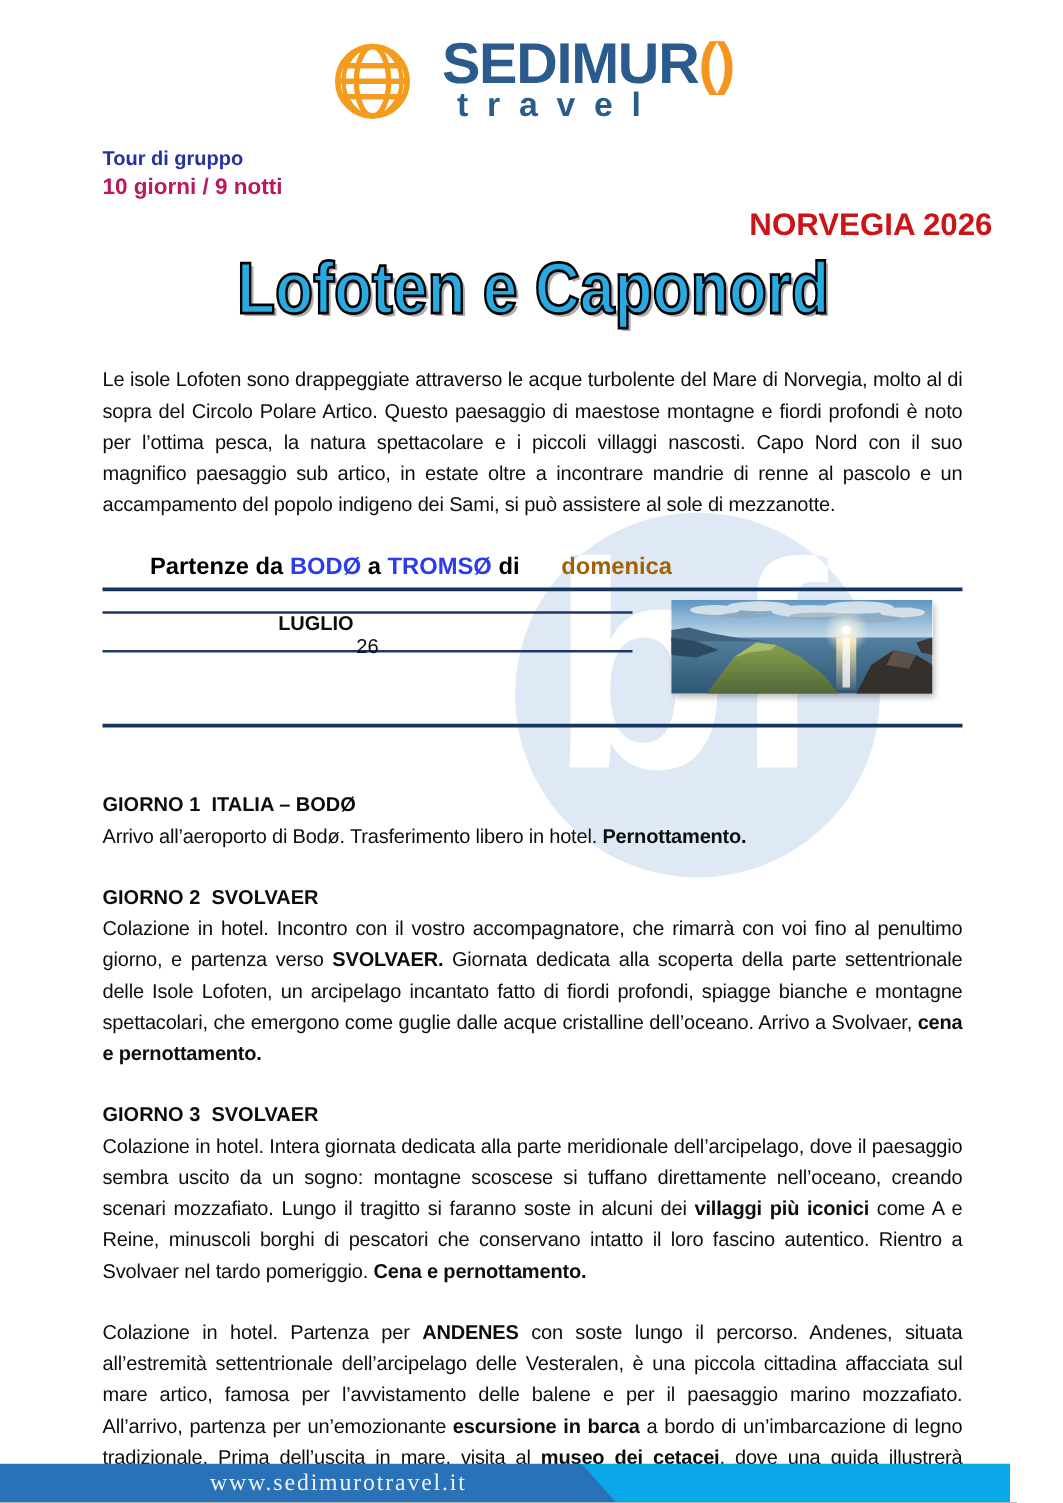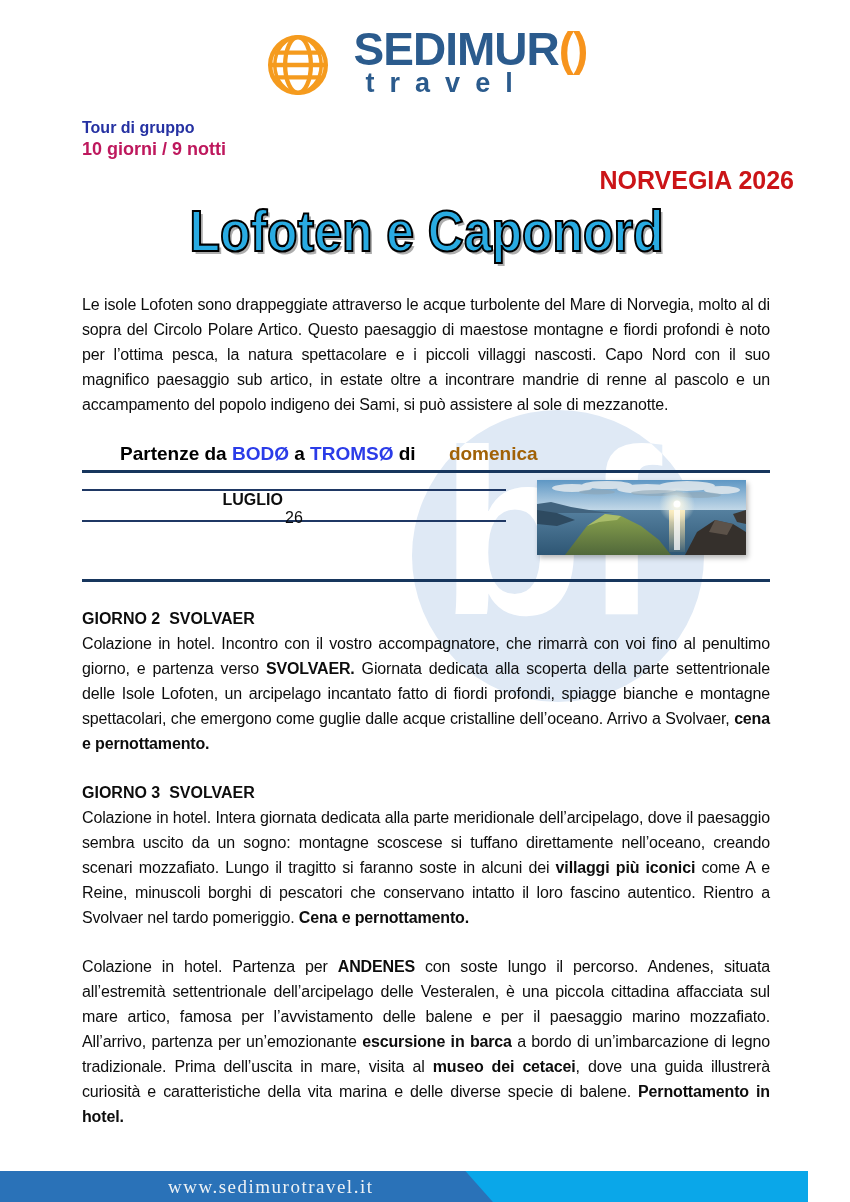--- a/index.html
+++ b/index.html
@@ -2,21 +2,21 @@
 <html><head>
 <meta charset="utf-8">
 <style>
   html,body{margin:0;padding:0;background:#888;}
   .page{position:relative;width:850px;height:1202px;margin:0 auto;background:#ffffff;overflow:hidden;
         font-family:"Liberation Sans",sans-serif;color:#0d0d0d;}
   .watermark{position:absolute;left:398px;top:408px;z-index:0;}
   .content{position:relative;z-index:1;padding:0 80px 0 82px;}
 
   
-  .logo{display:flex;align-items:flex-start;justify-content:center;width:max-content;margin:26px auto 0;gap:23px;}
+  .logo{display:flex;align-items:center;justify-content:center;width:max-content;margin:26px auto 0;gap:23px;}
   .globe{width:66px;height:66px;margin-top:6px;flex:none;}
   .logo-text{display:flex;flex-direction:column;}
   .brand-line{font-size:46px;font-weight:bold;color:#2b5b8d;letter-spacing:-1px;line-height:1;}
   .brand-paren{color:#f7941d;}
   .brand-sub{font-size:27px;color:#2b5b8d;letter-spacing:15px;line-height:1;margin-top:-2px;padding-left:12px;font-weight:600;}
   .edition{position:absolute;top:100px;right:56px;font-size:25px;font-weight:bold;color:#cb1417;z-index:2;margin-top:40px;}
   .tour-type{margin-top:18px;font-size:16px;font-weight:bold;color:#2531a2;line-height:23px;}
   .duration{font-size:18px;font-weight:bold;color:#be185d;line-height:21px;}
 
   
@@ -161,20 +161,24 @@
         <path d="M28 75 L50 46 L68 34 L84 36 L104 46 L122 60 L134 75 Z" fill="url(#grass)"></path>
         <path d="M50 46 L68 34 L84 36 L80 40 L62 42 Z" fill="#b3c672" opacity=".8"></path>
         <path d="M148 75 L160 52 L178 40 L196 44 L209 52 L209 75 Z" fill="#35302c"></path>
         <path d="M178 40 L196 44 L190 55 L172 52 Z" fill="#6d6156" opacity=".7"></path>
         <path d="M196 34 L209 30 L209 44 L200 42 Z" fill="#3c3733"></path>
       </svg>
     </div>
 
     <hr class="rule-long">
 
+    <div class="day-section first">
+      <div class="day-heading">GIORNO 1  ITALIA – BODØ</div>
+      <div class="day-body"><span>Arrivo all’aeroporto di Bodø. Trasferimento libero in hotel. </span><span class="b">Pernottamento.</span></div>
+    </div>
     <div class="day-section">
       <div class="day-heading">GIORNO 2  SVOLVAER</div>
       <div class="day-body"><span>Colazione in hotel. Incontro con il vostro accompagnatore, che rimarrà con voi fino al penultimo giorno, e partenza verso </span><span class="b">SVOLVAER.</span><span> Giornata dedicata alla scoperta della parte settentrionale delle Isole Lofoten, un arcipelago incantato fatto di fiordi profondi, spiagge bianche e montagne spettacolari, che emergono come guglie dalle acque cristalline dell’oceano. Arrivo a Svolvaer, </span><span class="b">cena e pernottamento.</span></div>
     </div>
     <div class="day-section">
       <div class="day-heading">GIORNO 3  SVOLVAER</div>
       <div class="day-body"><span>Colazione in hotel. Intera giornata dedicata alla parte meridionale dell’arcipelago, dove il paesaggio sembra uscito da un sogno: montagne scoscese si tuffano direttamente nell’oceano, creando scenari mozzafiato. Lungo il tragitto si faranno soste in alcuni dei </span><span class="b">villaggi più iconici</span><span> come A e Reine, minuscoli borghi di pescatori che conservano intatto il loro fascino autentico. Rientro a Svolvaer nel tardo pomeriggio. </span><span class="b">Cena e pernottamento.</span></div>
     </div>
     <div class="day-section">
       <div class="day-body"><span>Colazione in hotel. Partenza per </span><span class="b">ANDENES</span><span> con soste lungo il percorso. Andenes, situata all’estremità settentrionale dell’arcipelago delle Vesteralen,  è una piccola cittadina affacciata sul mare artico, famosa per l’avvistamento delle balene e per il paesaggio marino mozzafiato. All’arrivo, partenza per un’emozionante </span><span class="b">escursione in barca</span><span> a bordo di un’imbarcazione di legno tradizionale. Prima dell’uscita in mare, visita al </span><span class="b">museo dei cetacei</span><span>, dove una guida illustrerà curiosità e caratteristiche della vita marina e delle diverse specie di balene. </span><span class="b">Pernottamento in hotel.</span></div>

